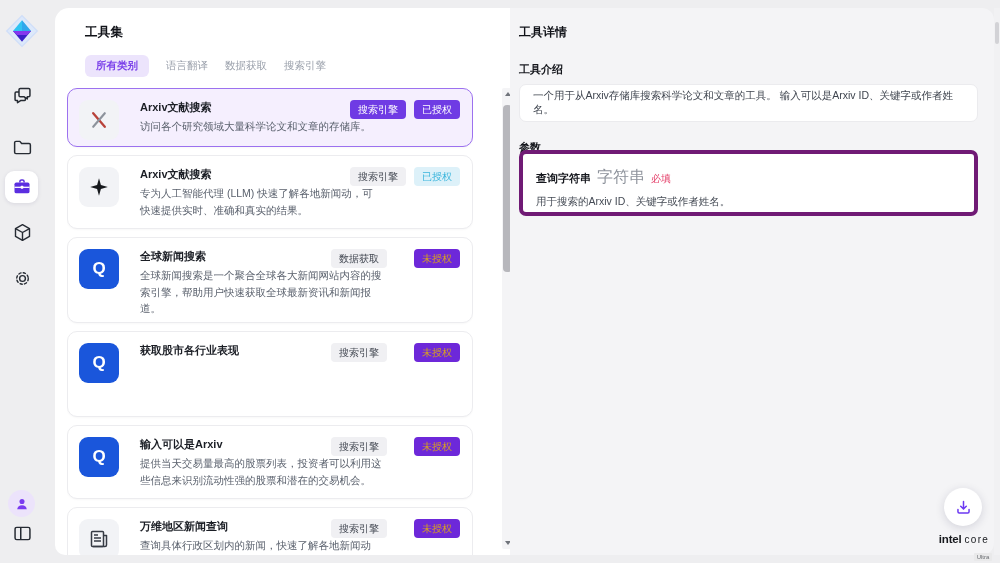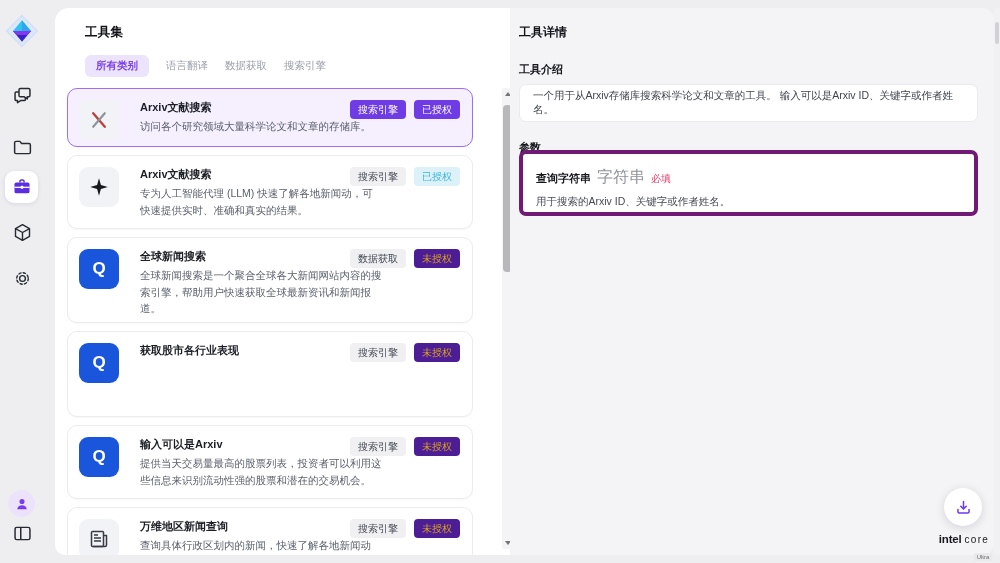--- a/index.html
+++ b/index.html
@@ -52,21 +52,21 @@
   .tile.q { background:#1a56db; }
   .tile.q .qglyph { color:#ffffff; font-size:17px; font-weight:bold; font-family:"Liberation Sans",sans-serif; }
   .tcol { width:242px; }
   .ttl { font-size:11px; font-weight:bold; color:#1b1e25; line-height:16px; margin-bottom:3px; }
   .dsc { font-size:10.5px; color:#5a616d; line-height:16.5px; }
   .badges { position:absolute; top:11px; right:12px; display:flex; gap:8px; }
   .bdg { height:19px; display:flex; align-items:center; padding:0 8px; border-radius:4px; font-size:10px; white-space:nowrap; }
   .bdg.solid  { background:#6f3be4; color:#ffffff; }
   .bdg.gray   { background:#f0f0f3; color:#454a54; }
   .bdg.cyan   { background:#ddf1f9; color:#3ab5dc; }
-  .bdg.yellow { background:#4c1d95; color:#d8a21e; }
+  .bdg.yellow { background:#6d28d9; color:#d8a21e;margin-left:19px; }
 
   
   .sbar { position:absolute; right:2px; top:80px; bottom:6px; width:11px; background:#f4f4f6; border-radius:2px; }
   .sbar .arr { position:absolute; left:0; width:11px; height:12px; display:flex; align-items:center; justify-content:center; cursor:pointer; }
   .sbar .arr.up { top:0; }
   .sbar .arr.down { bottom:0; }
   .tri-up { width:0; height:0; border-left:3.5px solid transparent; border-right:3.5px solid transparent; border-bottom:4.5px solid #70747b; }
   .tri-down { width:0; height:0; border-left:3.5px solid transparent; border-right:3.5px solid transparent; border-top:4.5px solid #70747b; }
   .thumb { position:absolute; left:1px; top:17px; width:9px; height:167px; background:#b7b7bc; border-radius:4px; cursor:grab; }
 

